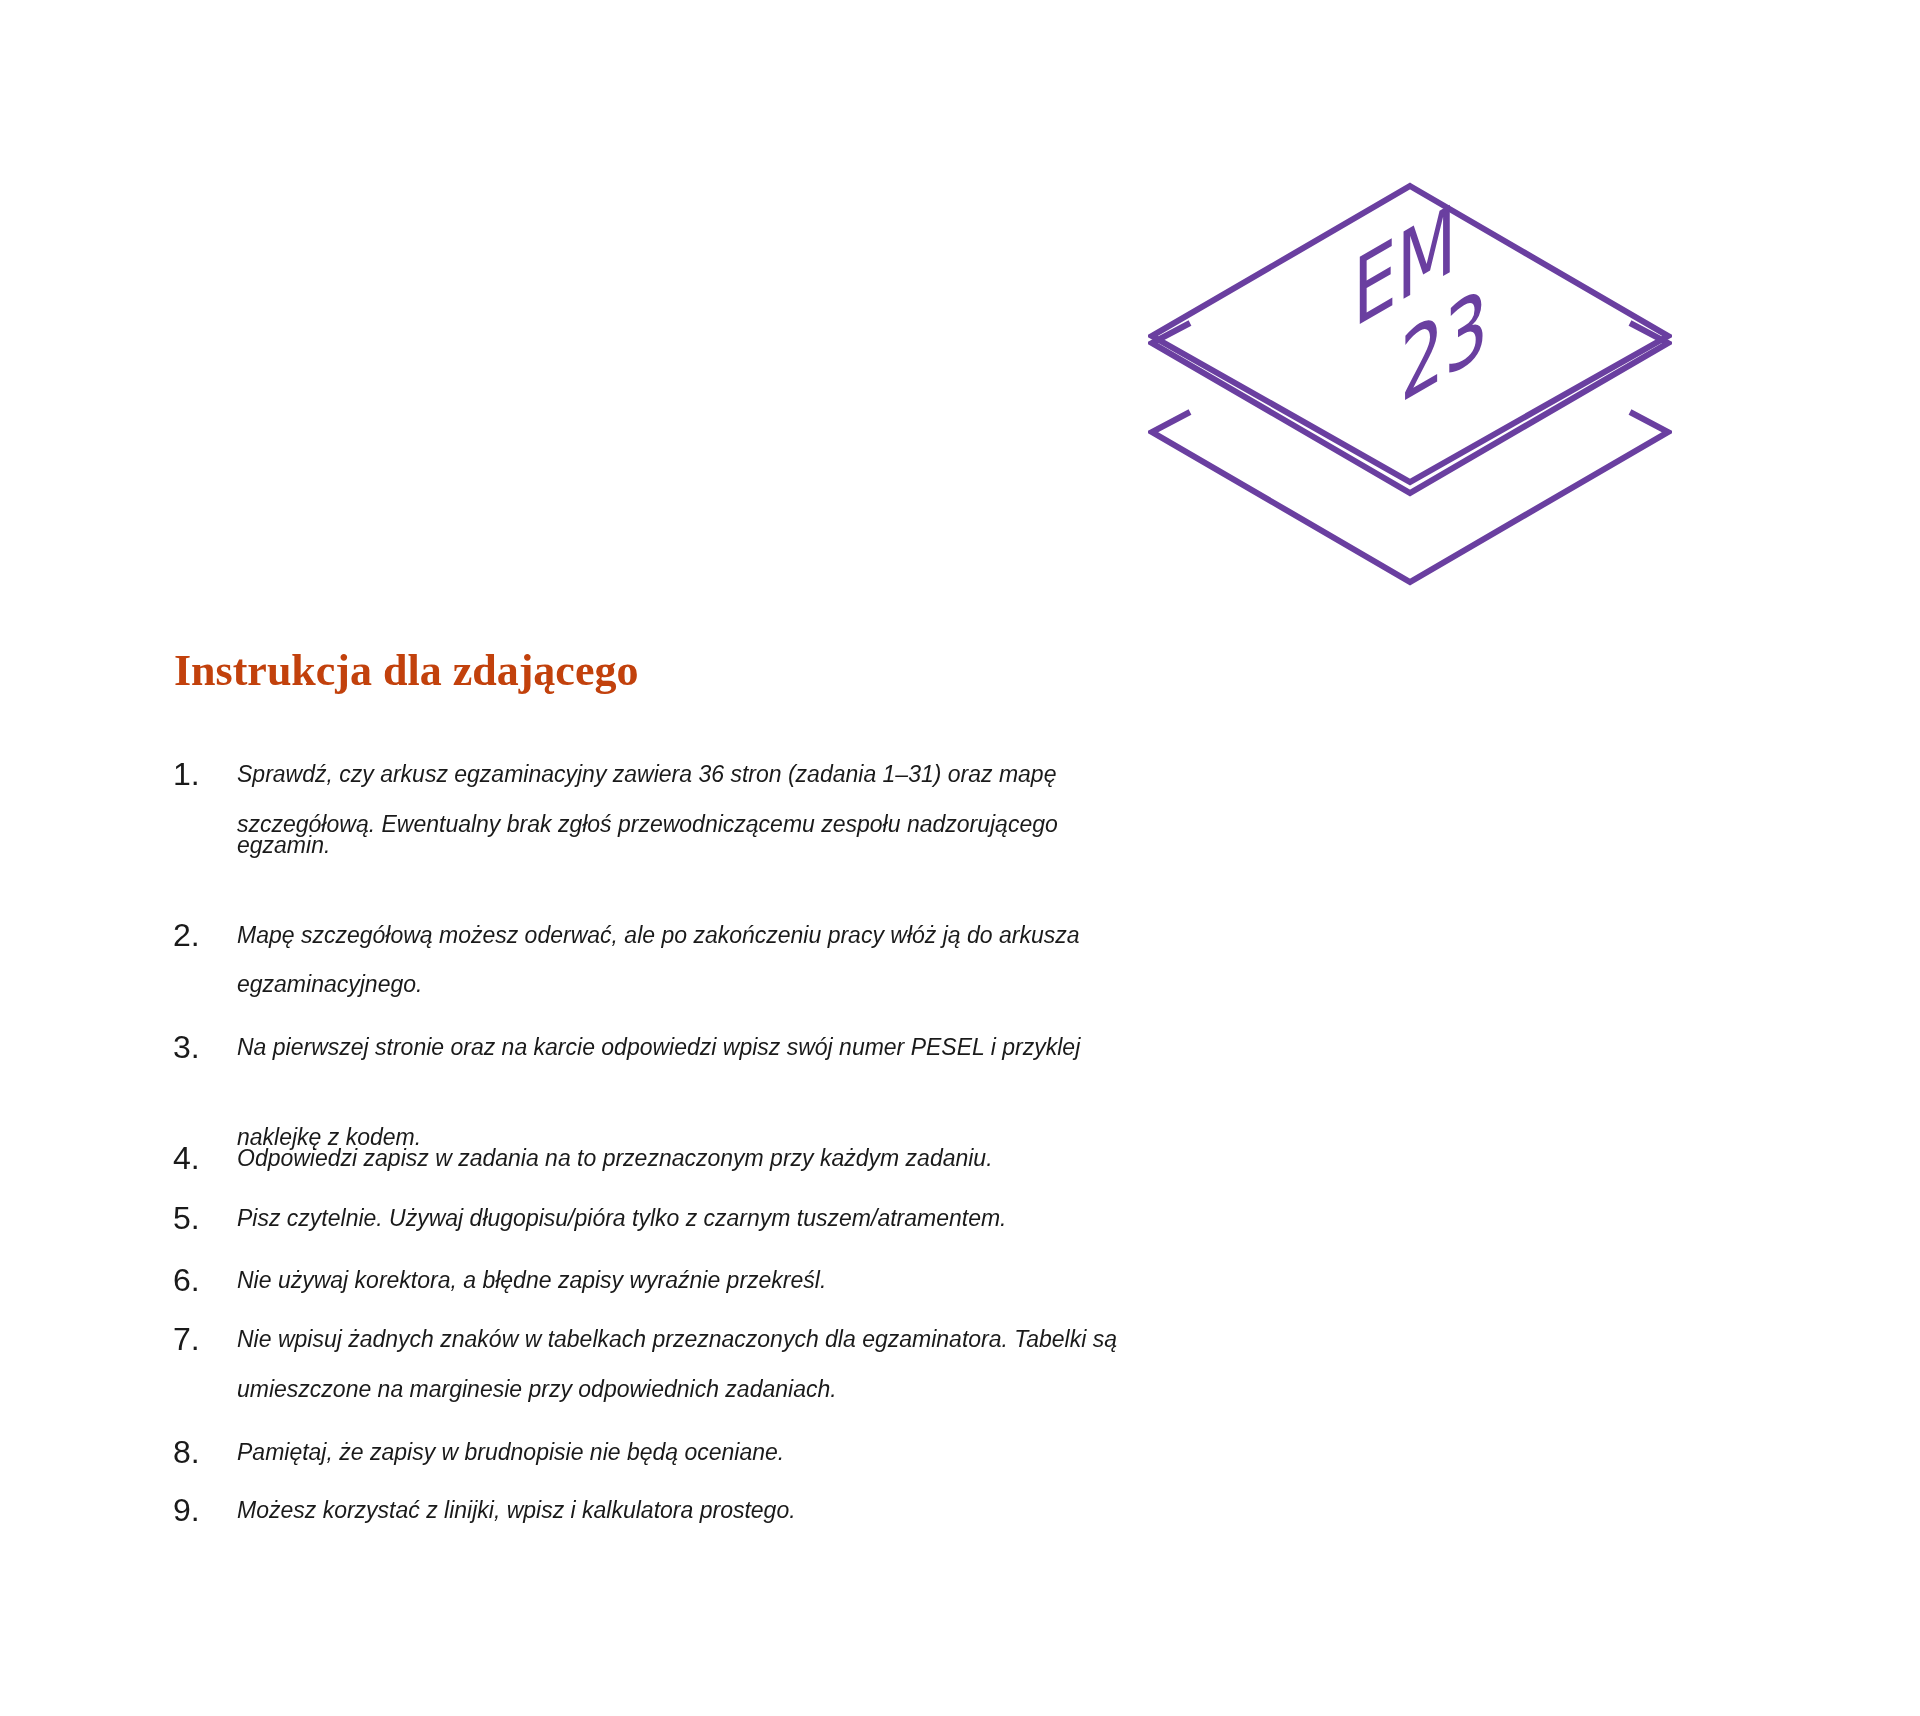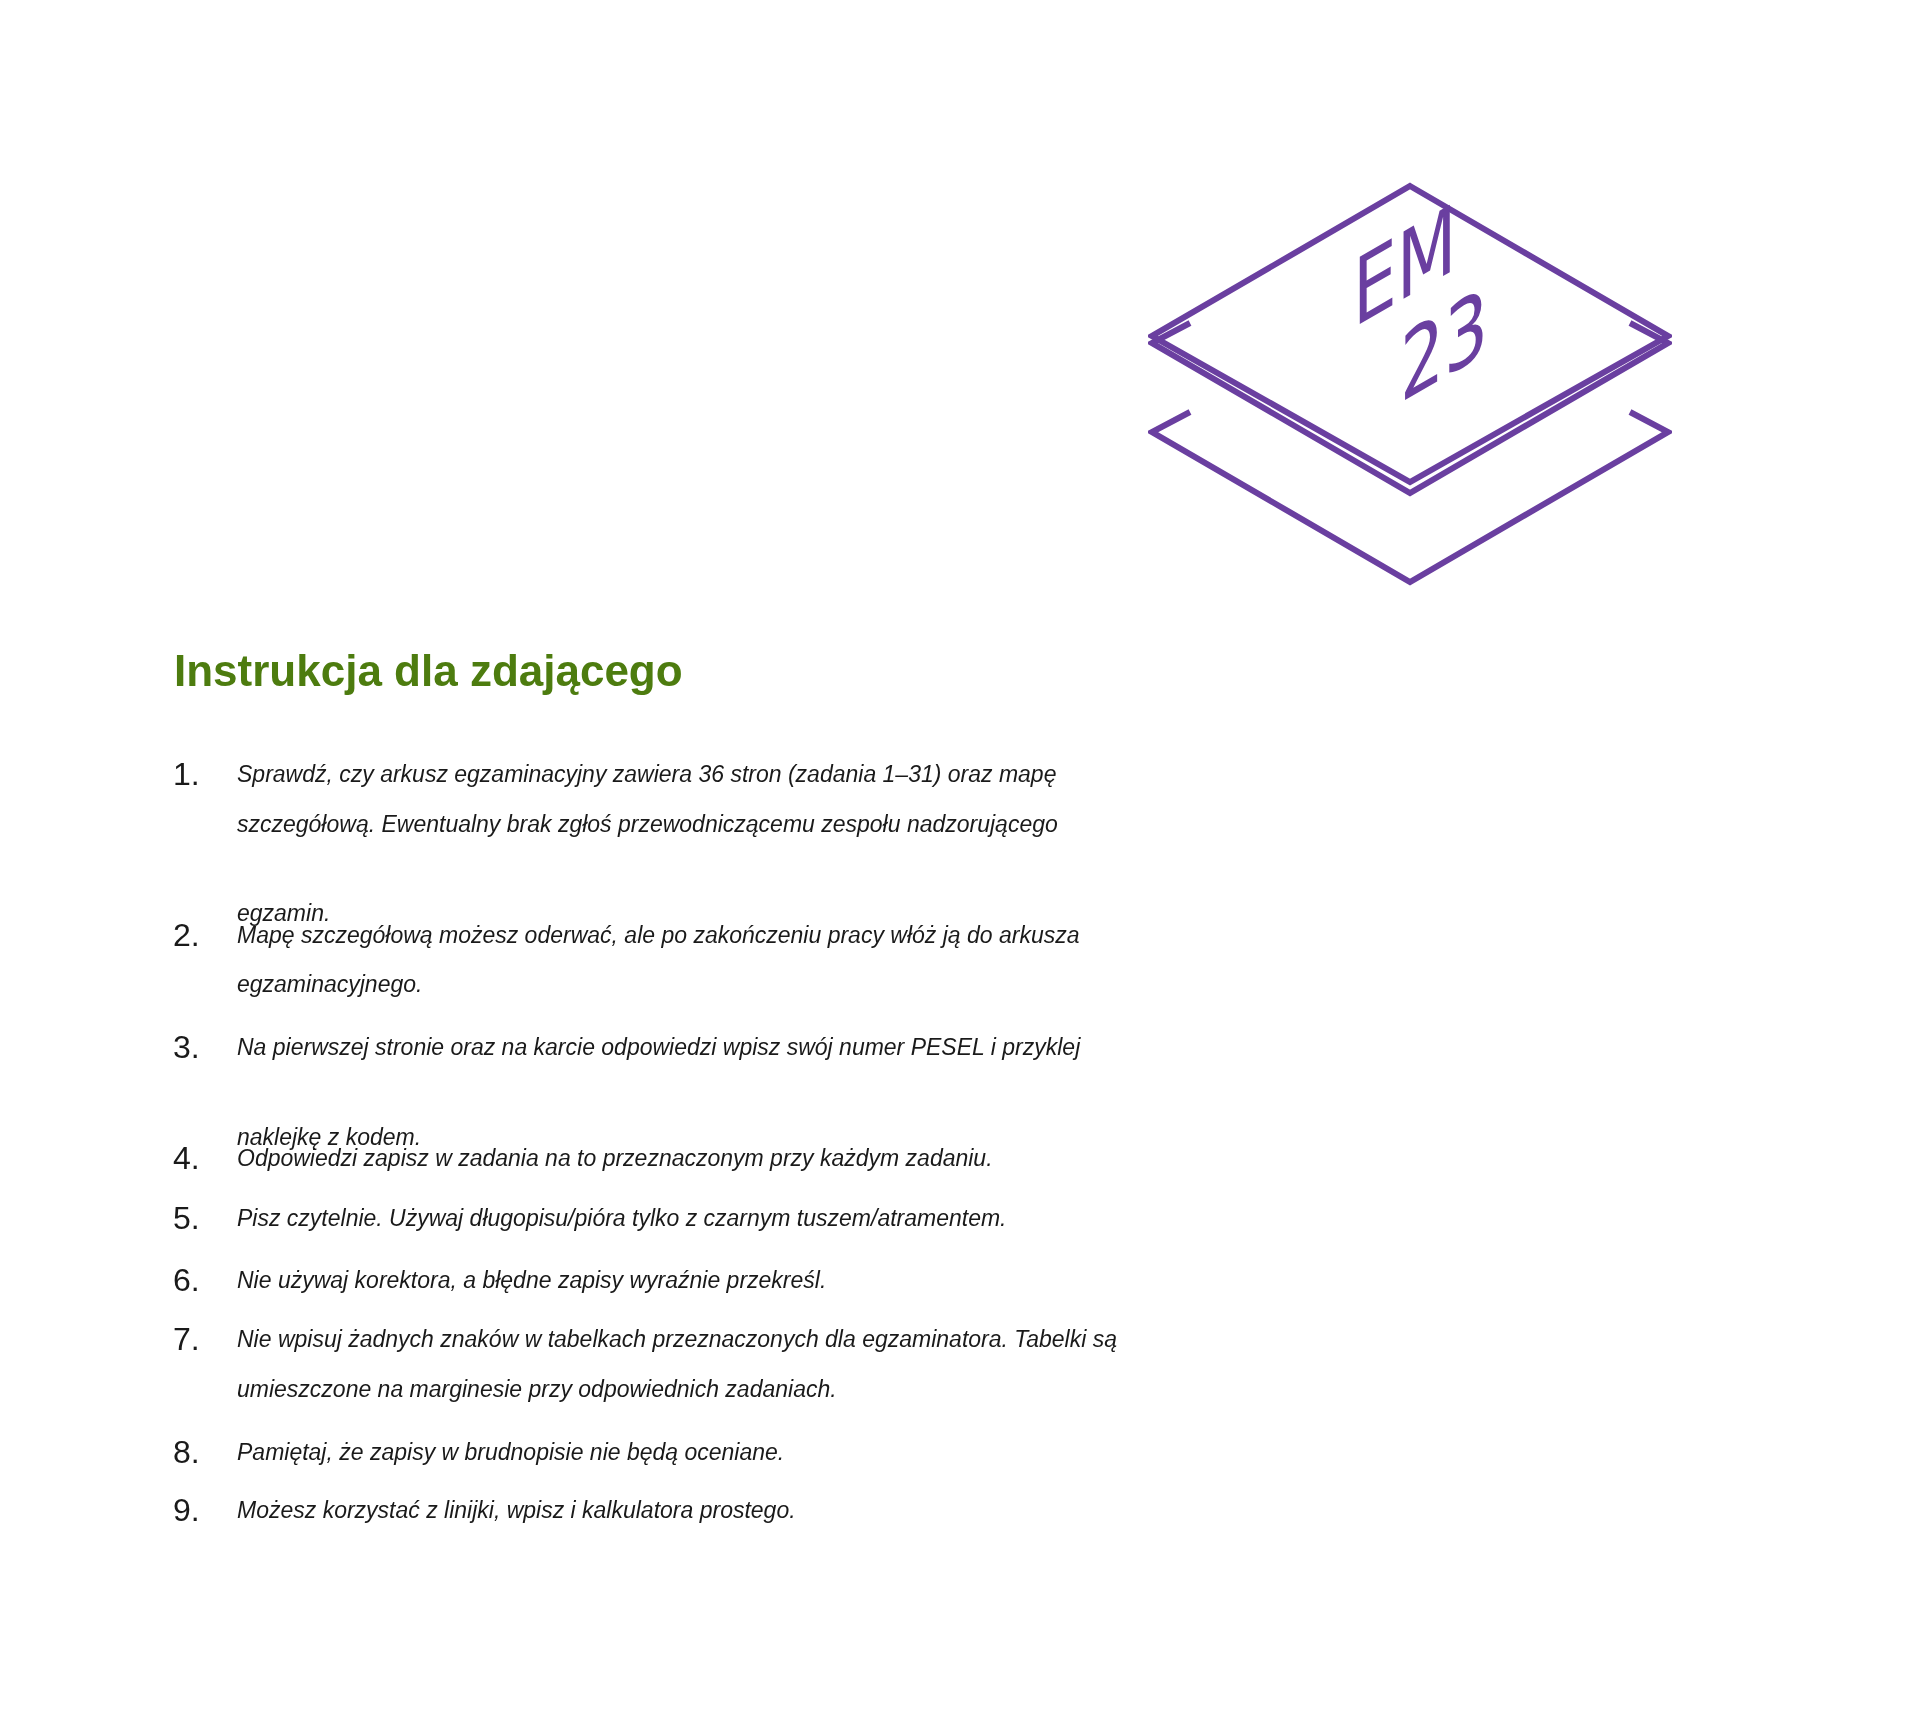--- a/index.html
+++ b/index.html
@@ -1,20 +1,20 @@
 <!DOCTYPE html>
 <html><head>
 <meta charset="utf-8">
 <style>
   html, body { margin:0; padding:0; background:#ffffff; }
   body { width:1920px; height:1716px; position:relative; overflow:hidden;
          font-family:"Liberation Sans", sans-serif; color:#1a1a1a; }
   .logo { position:absolute; left:1148px; top:178px; width:524px; height:420px; }
   .heading { position:absolute; left:174px; top:645px; margin:0;
-             font-size:44px; font-weight:bold; line-height:52px; color:#4d7c0f; }
+             font-size:44px; font-weight:bold; line-height:52px; color:#c2410c;font-family:Liberation Serif, serif; }
   .list { position:absolute; left:0; top:0; margin:0; padding:0; list-style:none; }
   .item { position:absolute; left:0; width:1920px; }
   .num { position:absolute; left:173px; font-size:32px; line-height:50px; }
   .line { position:absolute; left:237px; white-space:nowrap; font-size:23px; line-height:50px;font-style:italic; }
 </style>
 </head>
 <body>
 
 <svg class="logo" viewBox="0 0 524 420">
   <g fill="none" stroke="#6a3fa0" stroke-width="6" stroke-linejoin="miter">
@@ -31,21 +31,21 @@
   </g>
 </svg>
 
 <h1 class="heading">Instrukcja dla zdającego</h1>
 
 <div class="list">
   <div class="item">
     <span class="num" style="top:749px">1.</span>
     <span class="line" style="top:749px">Sprawdź, czy arkusz egzaminacyjny zawiera 36 stron (zadania 1–31) oraz mapę</span>
     <span class="line" style="top:799px">szczegółową. Ewentualny brak zgłoś przewodniczącemu zespołu nadzorującego</span>
-    <span class="line" style="top:888px">egzamin.</span>
+    <span class="line" style="top:820px">egzamin.</span>
   </div>
   <div class="item">
     <span class="num" style="top:910px">2.</span>
     <span class="line" style="top:910px">Mapę szczegółową możesz oderwać, ale po zakończeniu pracy włóż ją do arkusza</span>
     <span class="line" style="top:959px">egzaminacyjnego.</span>
   </div>
   <div class="item">
     <span class="num" style="top:1022px">3.</span>
     <span class="line" style="top:1022px">Na pierwszej stronie oraz na karcie odpowiedzi wpisz swój numer PESEL i przyklej</span>
     <span class="line" style="top:1112px">naklejkę z kodem.</span>

